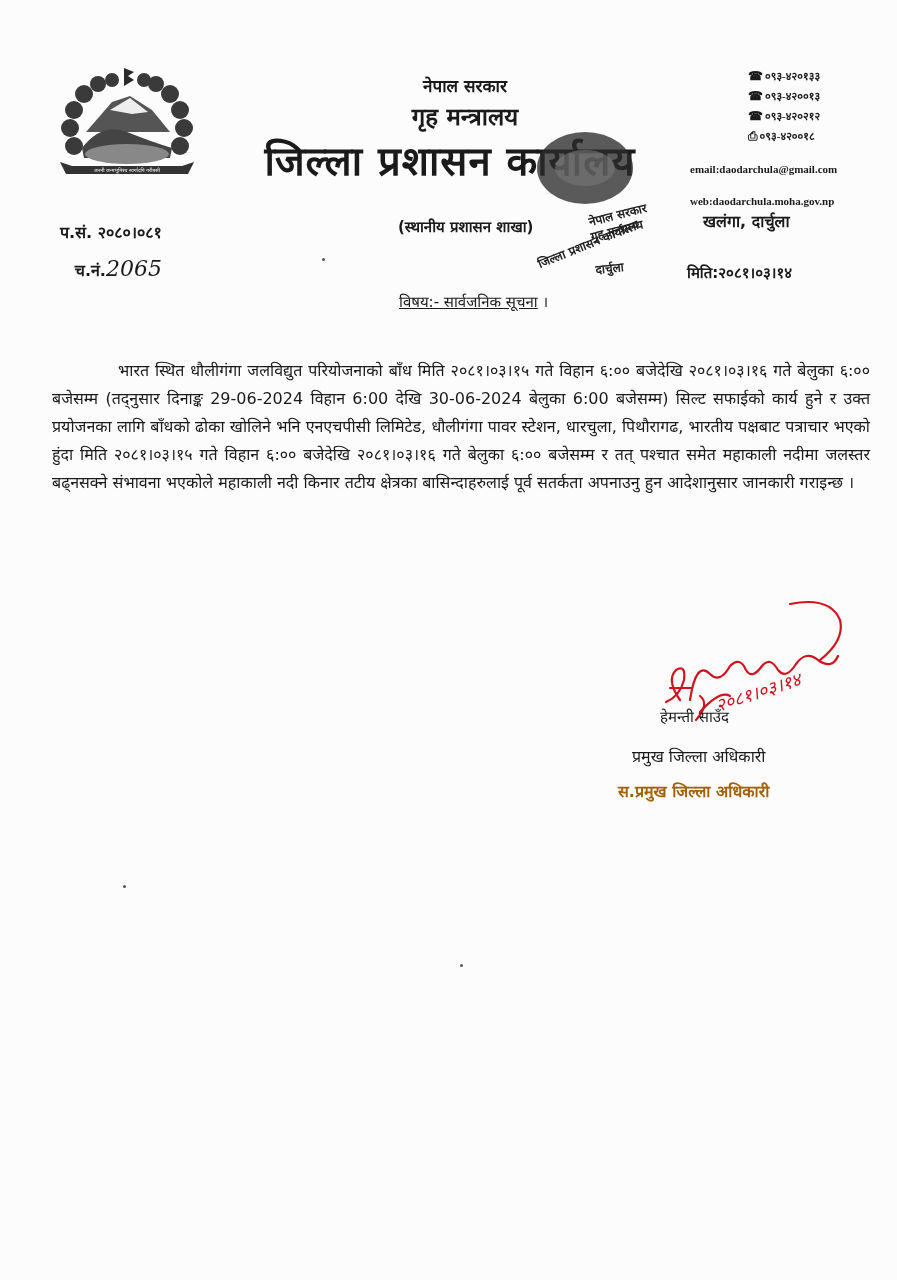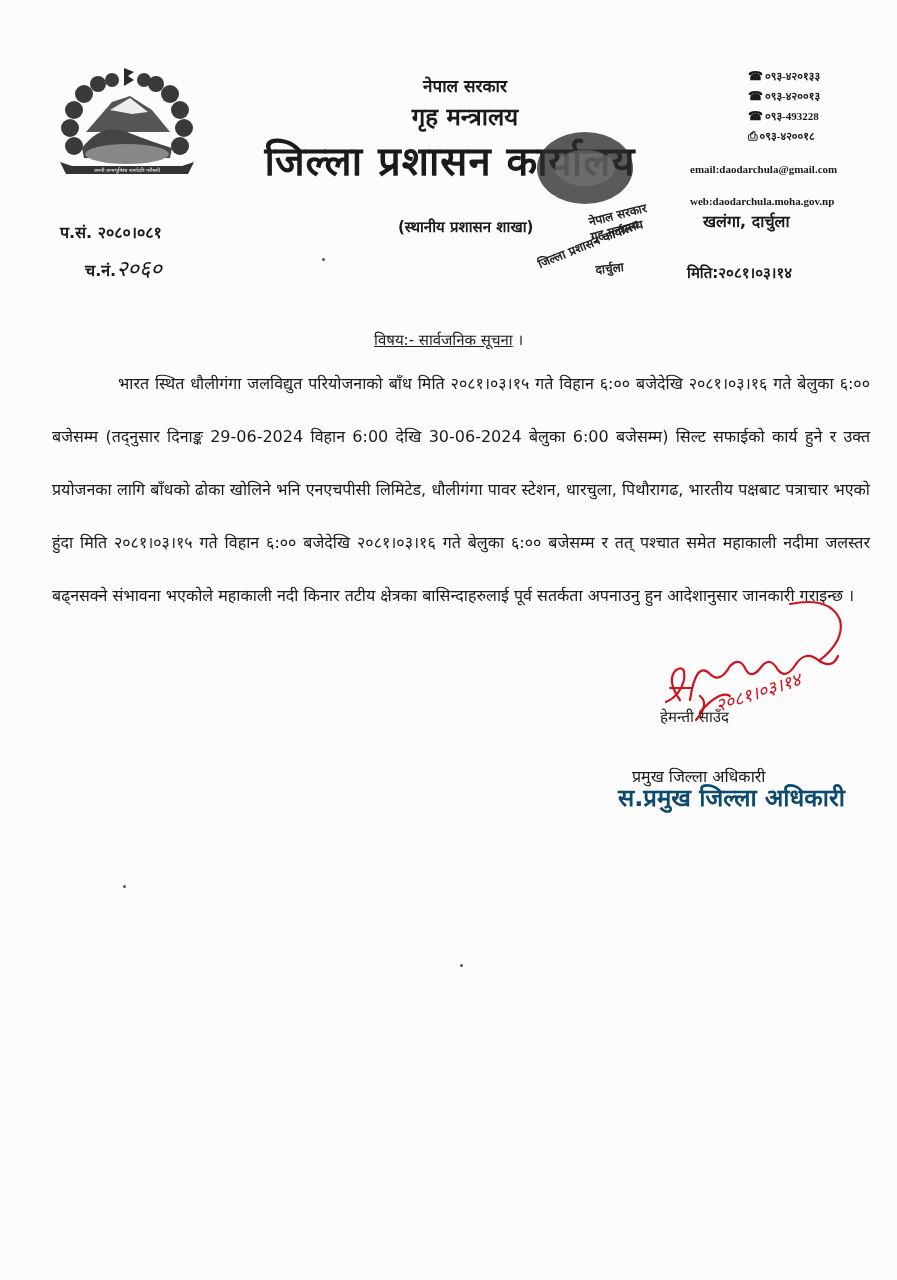--- a/index.html
+++ b/index.html
@@ -15,30 +15,30 @@
     .office { font-size: 40px; font-weight: bold; margin-top: 0px; letter-spacing: 1px; white-space: nowrap; }
     .branch { left: 355px; top: 216px; font-size: 15px; font-weight: bold; margin-left: 43px; }
     .contacts { left: 690px; top: 66px; width: 200px; font-size: 11px; font-family: "Liberation Serif", serif; font-weight: bold; }
     .contacts .ph { text-align: left; padding-left: 58px; line-height: 20px; font-size: 11px; }
     .contacts .ph span.icon { font-size: 12px; margin-right: 2px; }
     .contacts .web { line-height: 17px; margin-top: 15px; font-size: 11px; }
     .ref { left: 60px; top: 215px; font-size: 16px; font-weight: bold; line-height: 36px; text-align: right; }
     .ref .hand { font-family: "DejaVu Serif", serif; font-style: italic; font-size: 22px; font-weight: normal; }
     .place { left: 703px; top: 210px; font-size: 16px; font-weight: bold; }
     .date { left: 687px; top: 262px; font-size: 15px; font-weight: bold; }
-    .subject { left: 374px; top: 291px; font-size: 15px; margin-top: 38px; }
+    .subject { left: 399px; top: 291px; font-size: 15px; }
     .subject .u { text-decoration: underline; }
     .body-text {
-      left: 52px; top: 357px; width: 818px; font-size: 16px; line-height: 53px; text-align: justify;
+      left: 52px; top: 357px; width: 818px; font-size: 16px; line-height: 28px; text-align: justify;
     }
     .body-text p { margin: 0; text-indent: 66px; }
     .sig-block { left: 600px; top: 600px; width: 297px; height: 220px; }
     .sig-name { left: 660px; top: 706px; font-size: 15px; }
-    .sig-title { left: 632px; top: 745px; font-size: 16px; margin-top: 20px; }
-    .sig-title2 { left: 618px; top: 780px; font-size: 24px; font-weight: bold; color: #0c4a6e; }
+    .sig-title { left: 632px; top: 745px; font-size: 16px; }
+    .sig-title2 { left: 618px; top: 780px; font-size: 16px; font-weight: bold; color: #a16207; }
     .stamp { left: 530px; top: 128px; width: 140px; height: 150px; }
     .dot { width: 3px; height: 3px; background: #555; border-radius: 50%; }
   </style>
 </head>
 <body>
 
 <div class="abs emblem">
   <svg width="150" height="130" viewBox="0 0 150 130">
     <g fill="#3a3a3a">
       <circle cx="22" cy="48" r="9"></circle>
@@ -80,30 +80,30 @@
       <text x="62" y="113" font-size="12" transform="rotate(-14 62 113)">गृह मन्त्रालय</text>
       <text x="6" y="120" font-size="12" transform="rotate(-22 60 120)">जिल्ला प्रशासन कार्यालय</text>
       <text x="66" y="146" font-size="12" transform="rotate(-6 66 146)">दार्चुला</text>
     </g>
   </svg>
 </div>
 
 <div class="abs contacts">
   <div class="ph"><span class="icon">☎</span><span>०९३-४२०१३३</span></div>
   <div class="ph"><span class="icon">☎</span><span>०९३-४२००१३</span></div>
-  <div class="ph"><span class="icon">☎</span><span>०९३-493228</span></div>
+  <div class="ph"><span class="icon">☎</span><span>०९३-४२०२१२</span></div>
   <div class="ph"><span class="icon">⎙</span><span>०९३-४२००१८</span></div>
   <div class="web">email:daodarchula@gmail.com</div>
   <div class="web">web:daodarchula.moha.gov.np</div>
 </div>
 
 <div class="abs ref">
   <div>प.सं. २०८०।०८१</div>
   <div>
-    <span>च.नं.</span><span class="hand">२०६०</span>
+    <span>च.नं.</span><span class="hand">2065</span>
   </div>
 </div>
 
 <div class="abs dot" style="left:322px; top:258px;"></div>
 
 <div class="abs place">खलंगा, दार्चुला</div>
 <div class="abs date">मिति:२०८१।०३।१४</div>
 
 <div class="abs subject">
   <span class="u">विषय:-</span><span class="u">&nbsp;</span><span class="u">सार्वजनिक सूचना</span>

